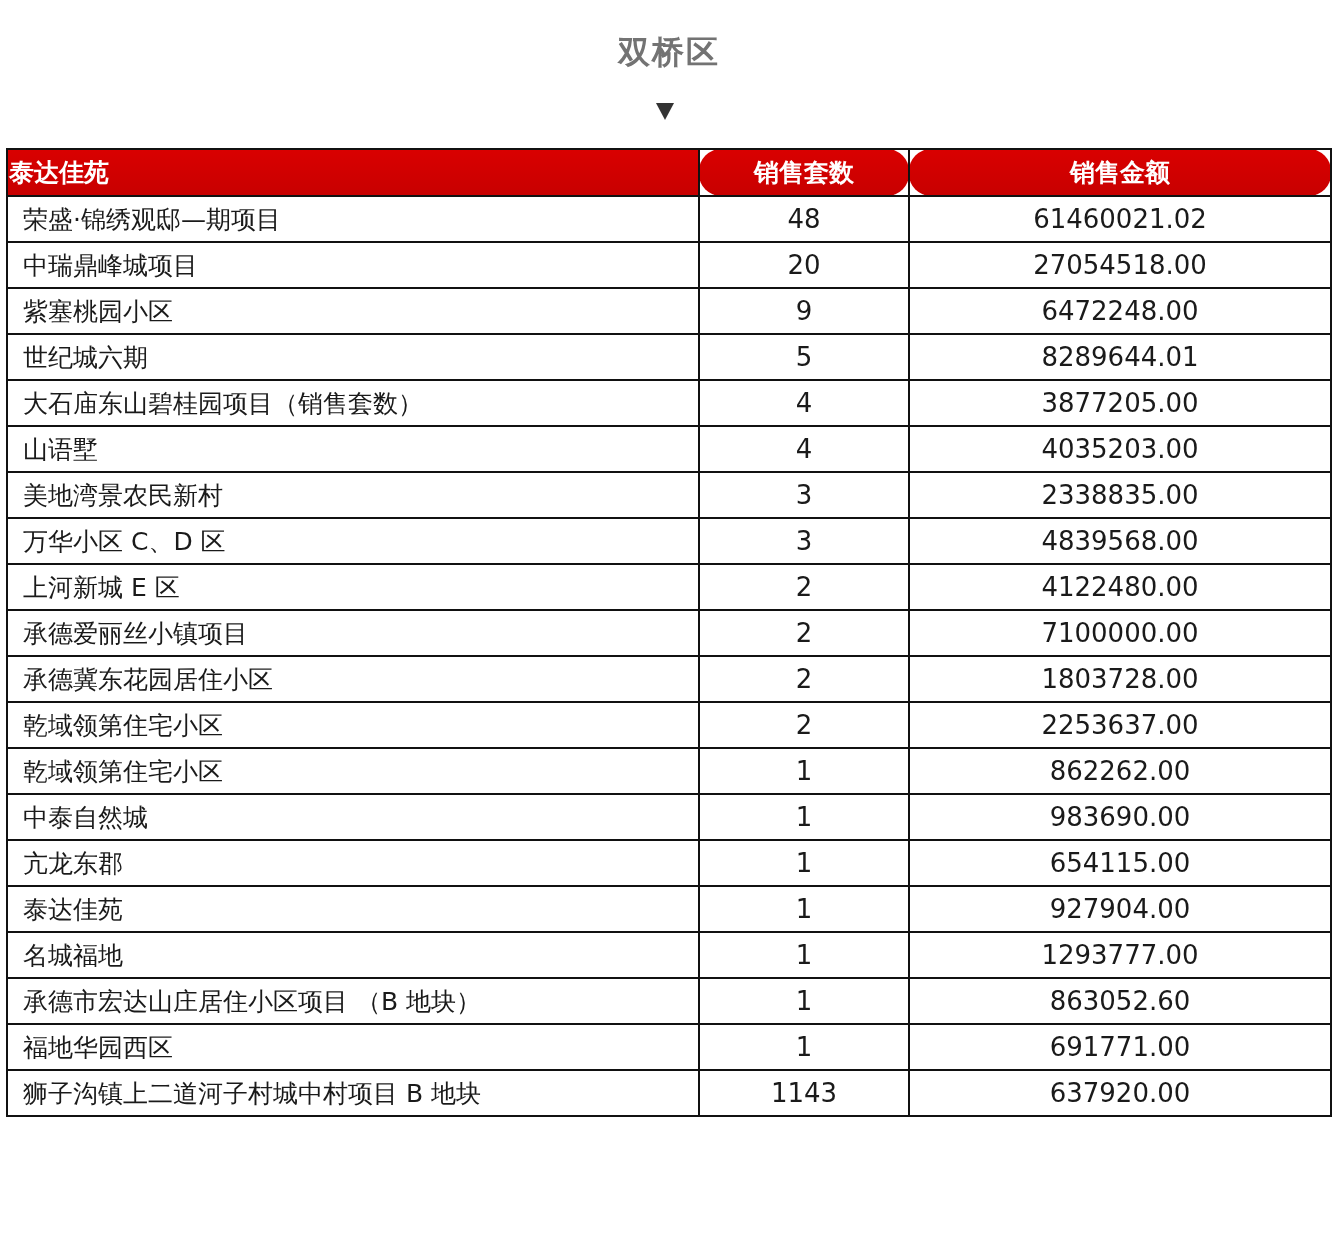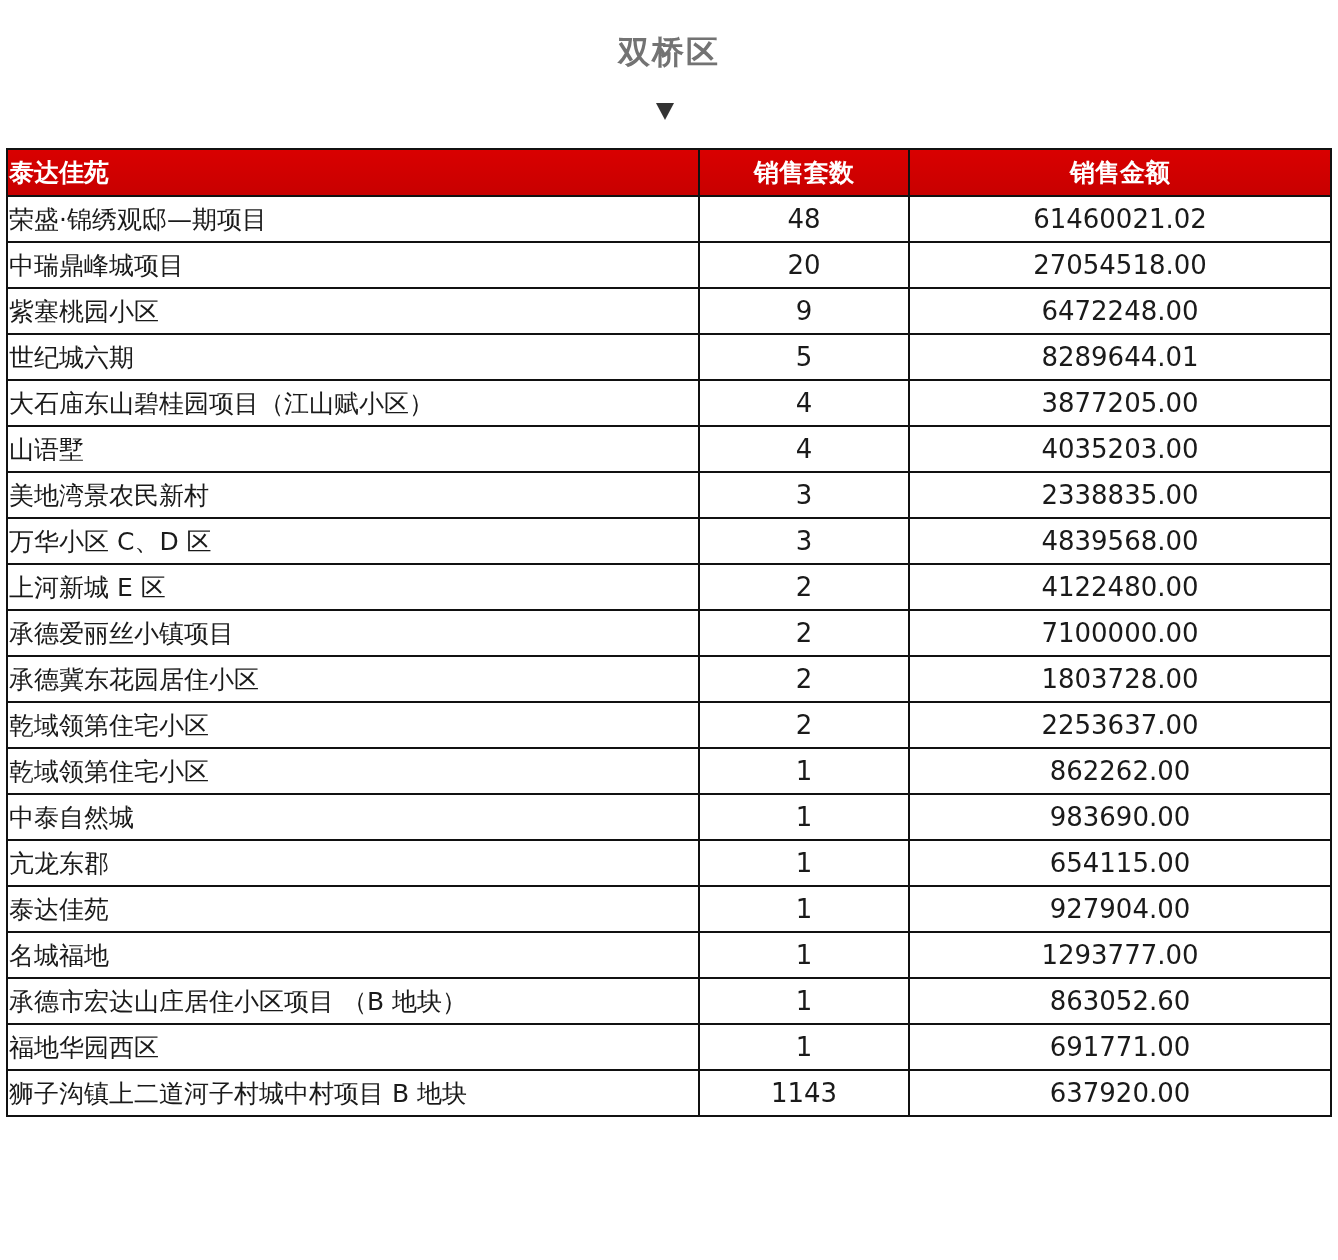--- a/index.html
+++ b/index.html
@@ -52,29 +52,29 @@
       white-space: nowrap;
     }
     table.sales th {
       background: linear-gradient(#d90000, #c80000);
       color: #ffffff;
       font-weight: bold;
       font-size: 25px;
       height: 45px;
     }
     table.sales th.col-name { text-align: left; padding-left: 1px; }
-    table.sales th.col-units, table.sales th.col-amount { text-align: center; }
+    table.sales th.col-units, table.sales th.col-amount { text-align: center; border-radius: 22px; }
     table.sales td {
       font-size: 26px;
       color: #1a1a1a;
       background: #ffffff;
     }
     table.sales td.name {
       text-align: left;
-      padding-left: 1px;
+      padding-left: 15px;
       font-size: 25px;
     }
     table.sales td.units, table.sales td.amount {
       text-align: center;
     }
     col.c1 { width: 692px; }
     col.c2 { width: 210px; }
     col.c3 { width: 422px; }
   </style>
 </head>
@@ -111,21 +111,21 @@
         <td class="name">紫塞桃园小区</td>
         <td class="units">9</td>
         <td class="amount">6472248.00</td>
       </tr>
       <tr>
         <td class="name">世纪城六期</td>
         <td class="units">5</td>
         <td class="amount">8289644.01</td>
       </tr>
       <tr>
-        <td class="name">大石庙东山碧桂园项目（江山赋小区）</td>
+        <td class="name">大石庙东山碧桂园项目（销售套数）</td>
         <td class="units">4</td>
         <td class="amount">3877205.00</td>
       </tr>
       <tr>
         <td class="name">山语墅</td>
         <td class="units">4</td>
         <td class="amount">4035203.00</td>
       </tr>
       <tr>
         <td class="name">美地湾景农民新村</td>

